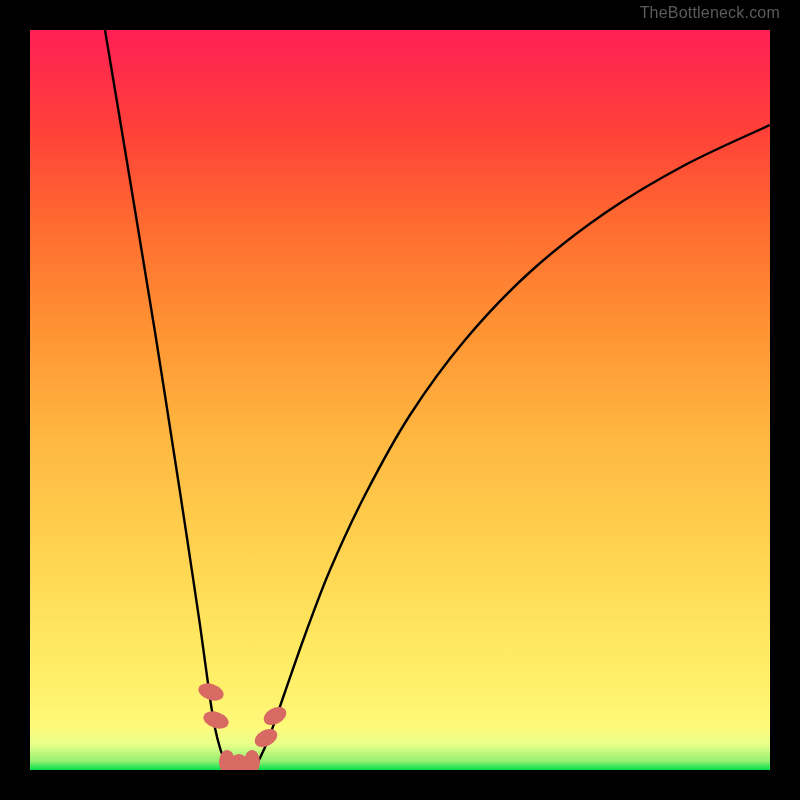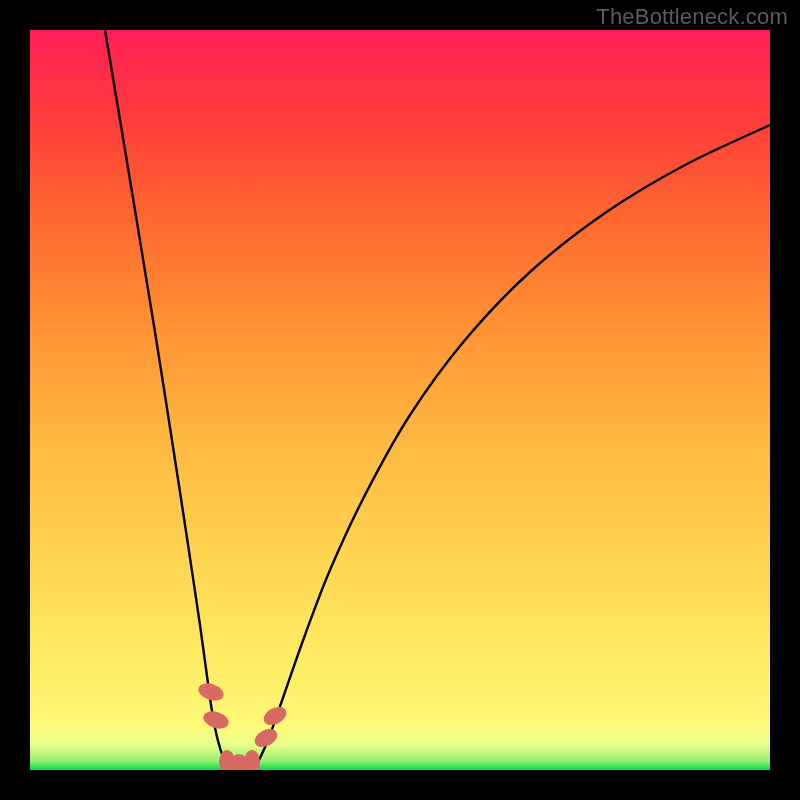--- a/index.html
+++ b/index.html
@@ -34,23 +34,23 @@
       #ffb740 45%,
       #ff9233 60%,
       #ff6a30 74%,
       #ff4238 86%,
       #ff1f55 100%
     );
   }
   .watermark {
     position: absolute;
     top: 4px;
-    right: 12px;
+    right: 20px;
     color: #5b5b5b;
-    font-size: 22px;
+    font-size: 16px;
     letter-spacing: 0.2px;
     font-weight: 500;
     user-select: none;
   }
   svg.curves {
     position: absolute;
     inset: 0;
     width: 740px;
     height: 740px;
   }

